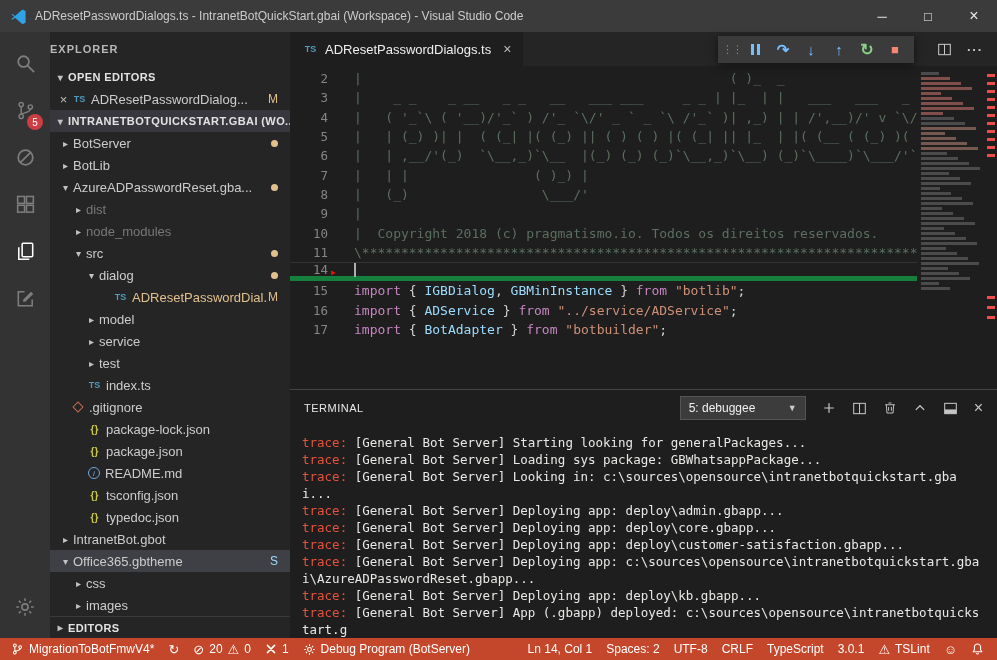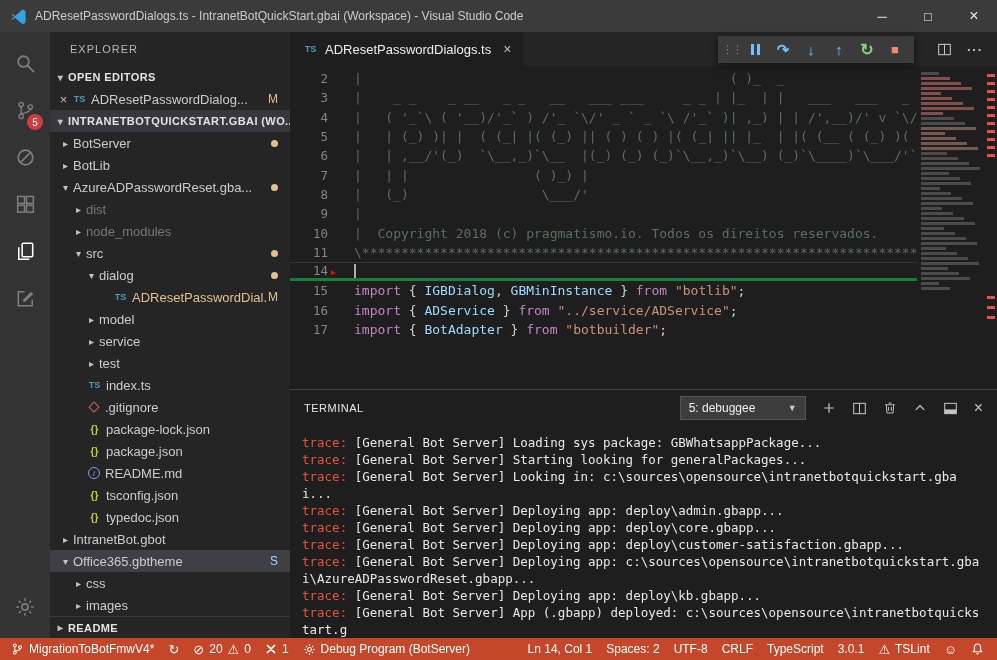--- a/index.html
+++ b/index.html
@@ -21,21 +21,21 @@
   
   .activitybar{flex:0 0 50px;background:#333333;display:flex;flex-direction:column;align-items:center;padding-top:8px;}
   .act-item{width:50px;height:47px;display:flex;align-items:center;justify-content:center;color:#7E7E7E;position:relative;}
   .act-item.active{color:#FFFFFF;}
   .act-item.act-bottom{margin-top:auto;margin-bottom:8px;}
   .act-badge{position:absolute;right:7px;bottom:4px;min-width:16px;height:16px;border-radius:50%;
     background:#CC3E44;color:#FFF;font-size:10px;display:flex;align-items:center;justify-content:center;}
 
   
   .sidebar{flex:0 0 240px;background:#252526;color:#CCCCCC;display:flex;flex-direction:column;overflow:hidden;}
-  .sb-title{flex:0 0 34px;line-height:34px;padding-left:20px;font-size:11px;color:#B8B8B8;letter-spacing:1px;}
+  .sb-title{flex:0 0 34px;line-height:34px;font-size:11px;color:#B8B8B8;letter-spacing:1px;font-weight:bold;}
   .sec-header{flex:0 0 22px;display:flex;align-items:center;font-size:11px;font-weight:bold;color:#E3E3E3;
     letter-spacing:.4px;padding-left:3px;white-space:nowrap;overflow:hidden;}
   .sec-header.ws{background:#37373D;}
   .sec-header.outline{margin-top:auto;border-top:1px solid #3A3A3A;}
   .chev{flex:0 0 15px;text-align:center;font-size:10px;color:#C2C2C2;}
   .oe-row{flex:0 0 22px;display:flex;align-items:center;font-size:13px;padding-left:6px;}
   .oe-close{flex:0 0 15px;text-align:center;color:#BEBEBE;font-size:13px;}
   .tree{flex:0 0 auto;}
   .trow{height:22px;display:flex;align-items:center;font-size:13px;white-space:nowrap;cursor:default;}
   .trow.sel{background:#3F4045;}
@@ -69,21 +69,21 @@
   .dt-step-over,.dt-step-into,.dt-step-out{color:#75BEFF;font-weight:bold;}
   .dt-restart{color:#89D185;font-weight:bold;font-size:16px;}
   .dt-stop{color:#F48771;font-size:13px;}
   .pause-i{display:inline-flex;gap:3px;}
   .pause-i i{width:3px;height:11px;background:#75BEFF;display:block;}
 
   .editor{flex:1;position:relative;overflow:hidden;background:#1E1E1E;
     font-family:"DejaVu Sans Mono","Liberation Mono",monospace;font-size:13px;}
   .code-lines{position:absolute;inset:0;padding-top:3px;}
   .line-row{height:19.3px;display:flex;align-items:center;position:relative;}
-  .line-row.cur{border-top:1px solid #343434;border-bottom:3px solid #15803d;}
+  .line-row.cur{border-top:1px solid #343434;border-bottom:5px solid #15803d;}
   .lnum{flex:0 0 38px;text-align:right;color:#858585;font-size:12.5px;}
   .ltext{padding-left:26px;white-space:pre;}
   .gut-marker{position:absolute;left:41px;top:5px;font-size:8px;color:#E51400;}
   .caret{display:inline-block;width:1.5px;height:14px;background:#AEAFAD;vertical-align:middle;}
   .tk-k{color:#C586C0;} .tk-s{color:#CE9178;} .tk-i{color:#9CDCFE;} .tk-p{color:#D4D4D4;} .tk-cm{color:#5A6F5F;}
   .minimap{position:absolute;right:12px;top:0;bottom:0;width:68px;background:#1E1E1E;padding-top:4px;}
   .mrow{height:3px;margin:2px 0 0 4px;background:rgba(255,255,255,.20);}
   .m-art{background:rgba(210,120,115,.55);}
   .m-imp{background:rgba(225,160,140,.45);}
   .overview-ruler{position:absolute;right:0;top:0;bottom:0;width:12px;background:#1E1E1E;}
@@ -263,21 +263,21 @@
           </div>
           <div class="trow" style="padding-left:34px">
             <span class="chev">▸</span>
             <span class="tlabel">test</span>
           </div>
           <div class="trow" style="padding-left:21px">
             <span class="chev"></span>
             <span class="fi fi-ts">TS</span>
             <span class="tlabel">index.ts</span>
           </div>
-          <div class="trow" style="padding-left:21px">
+          <div class="trow" style="padding-left:5px">
             <span class="chev"></span>
             <span class="fi-git"></span>
             <span class="tlabel">.gitignore</span>
           </div>
           <div class="trow" style="padding-left:21px">
             <span class="chev"></span>
             <span class="fi fi-json">{}</span>
             <span class="tlabel">package-lock.json</span>
           </div>
           <div class="trow" style="padding-left:21px">
@@ -313,21 +313,21 @@
             <span class="chev">▸</span>
             <span class="tlabel">css</span>
           </div>
           <div class="trow" style="padding-left:21px">
             <span class="chev">▸</span>
             <span class="tlabel">images</span>
           </div>
         </div>
       <div class="sec-header outline">
         <span class="chev">▸</span>
-        <span>README</span>
+        <span>EDITORS</span>
       </div>
     </div>
 
     <div class="editor-area">
       <div class="tabbar">
         <div class="tab active">
           <span class="fi fi-ts">TS</span>
           <span class="tab-label">ADResetPasswordDialogs.ts</span>
           <span class="tab-close">×</span>
         </div>
@@ -526,22 +526,22 @@
             <span class="pa-btn ic">
                 <svg width="15" height="15" viewBox="0 0 16 16" fill="none" stroke="currentColor" stroke-width="1.1">
                   <rect x="1.8" y="2.5" width="12.4" height="11"></rect>
                   <rect x="1.8" y="9" width="12.4" height="4.5" fill="currentColor" stroke="none"></rect>
                 </svg>
               </span>
             <span class="pa-btn xbtn">×</span>
           </div>
         </div>
         <div class="term-content">
+            <div class="tline"><span class="tprefix">trace:</span> [General Bot Server] Starting looking for generalPackages...</div>
             <div class="tline"><span class="tprefix">trace:</span> [General Bot Server] Loading sys package: GBWhatsappPackage...</div>
-            <div class="tline"><span class="tprefix">trace:</span> [General Bot Server] Starting looking for generalPackages...</div>
             <div class="tline"><span class="tprefix">trace:</span> [General Bot Server] Looking in: c:\sources\opensource\intranetbotquickstart.gbai...</div>
             <div class="tline"><span class="tprefix">trace:</span> [General Bot Server] Deploying app: deploy\admin.gbapp...</div>
             <div class="tline"><span class="tprefix">trace:</span> [General Bot Server] Deploying app: deploy\core.gbapp...</div>
             <div class="tline"><span class="tprefix">trace:</span> [General Bot Server] Deploying app: deploy\customer-satisfaction.gbapp...</div>
             <div class="tline"><span class="tprefix">trace:</span> [General Bot Server] Deploying app: c:\sources\opensource\intranetbotquickstart.gbai\AzureADPasswordReset.gbapp...</div>
             <div class="tline"><span class="tprefix">trace:</span> [General Bot Server] Deploying app: deploy\kb.gbapp...</div>
             <div class="tline"><span class="tprefix">trace:</span> [General Bot Server] App (.gbapp) deployed: c:\sources\opensource\intranetbotquickstart.g</div>
           </div>
       </div>
     </div>

